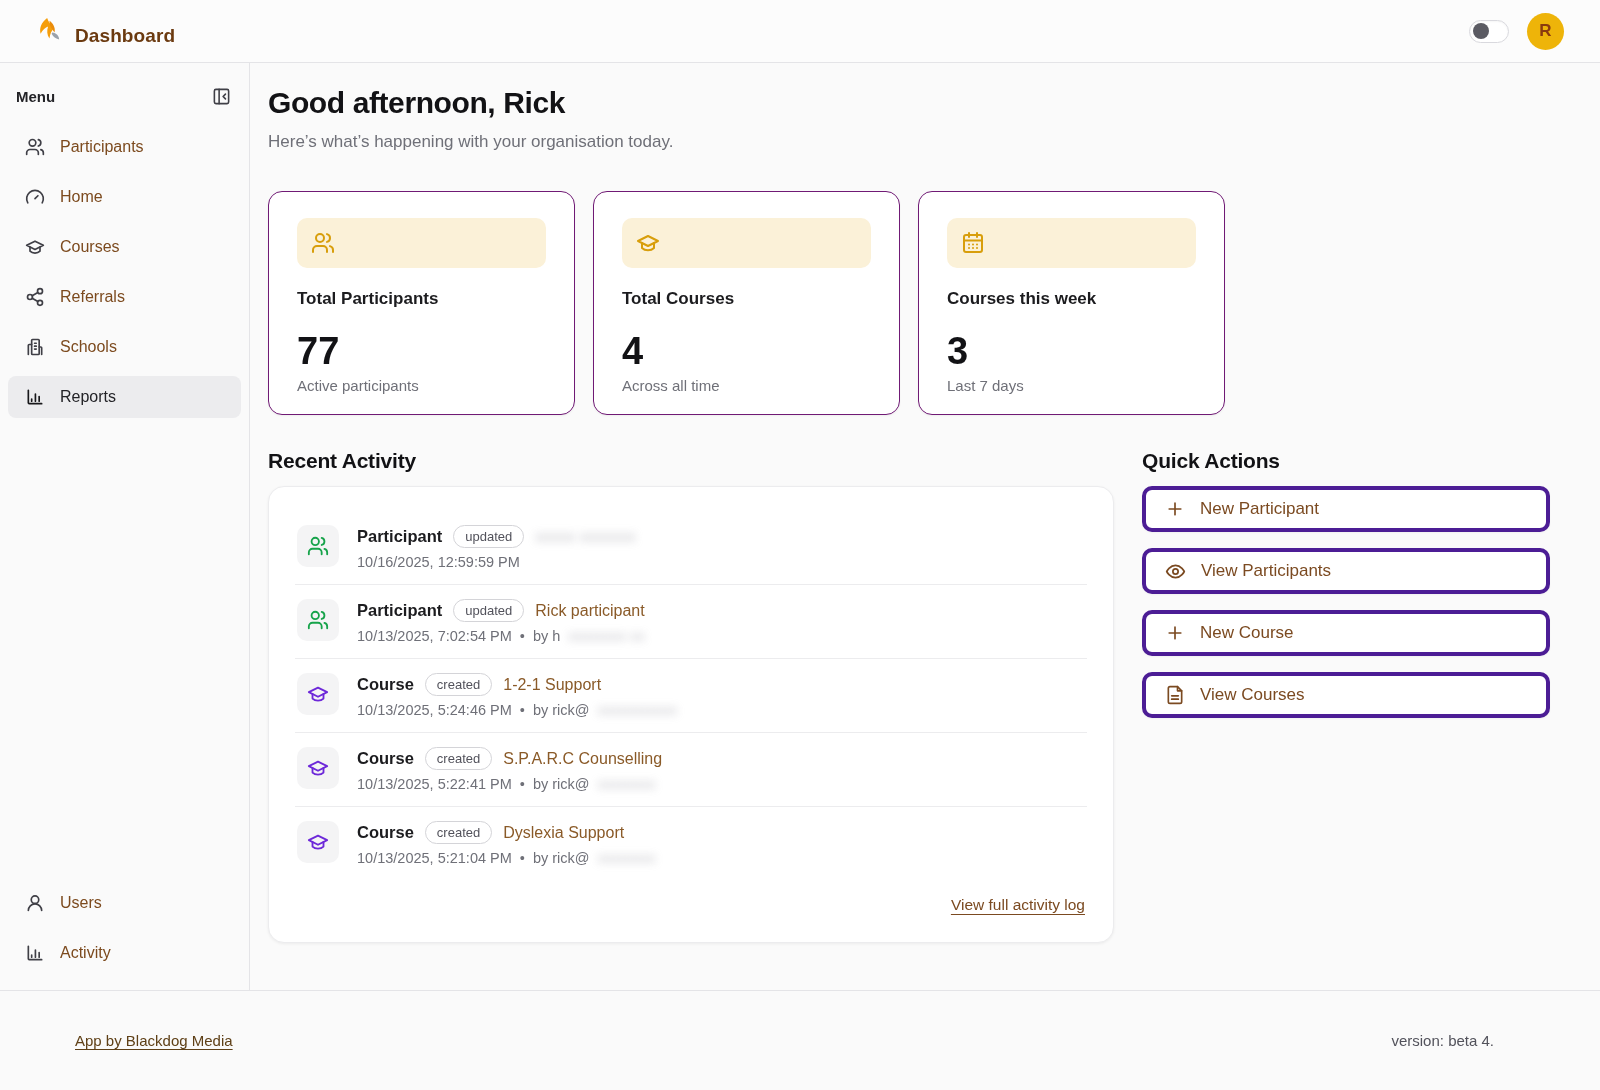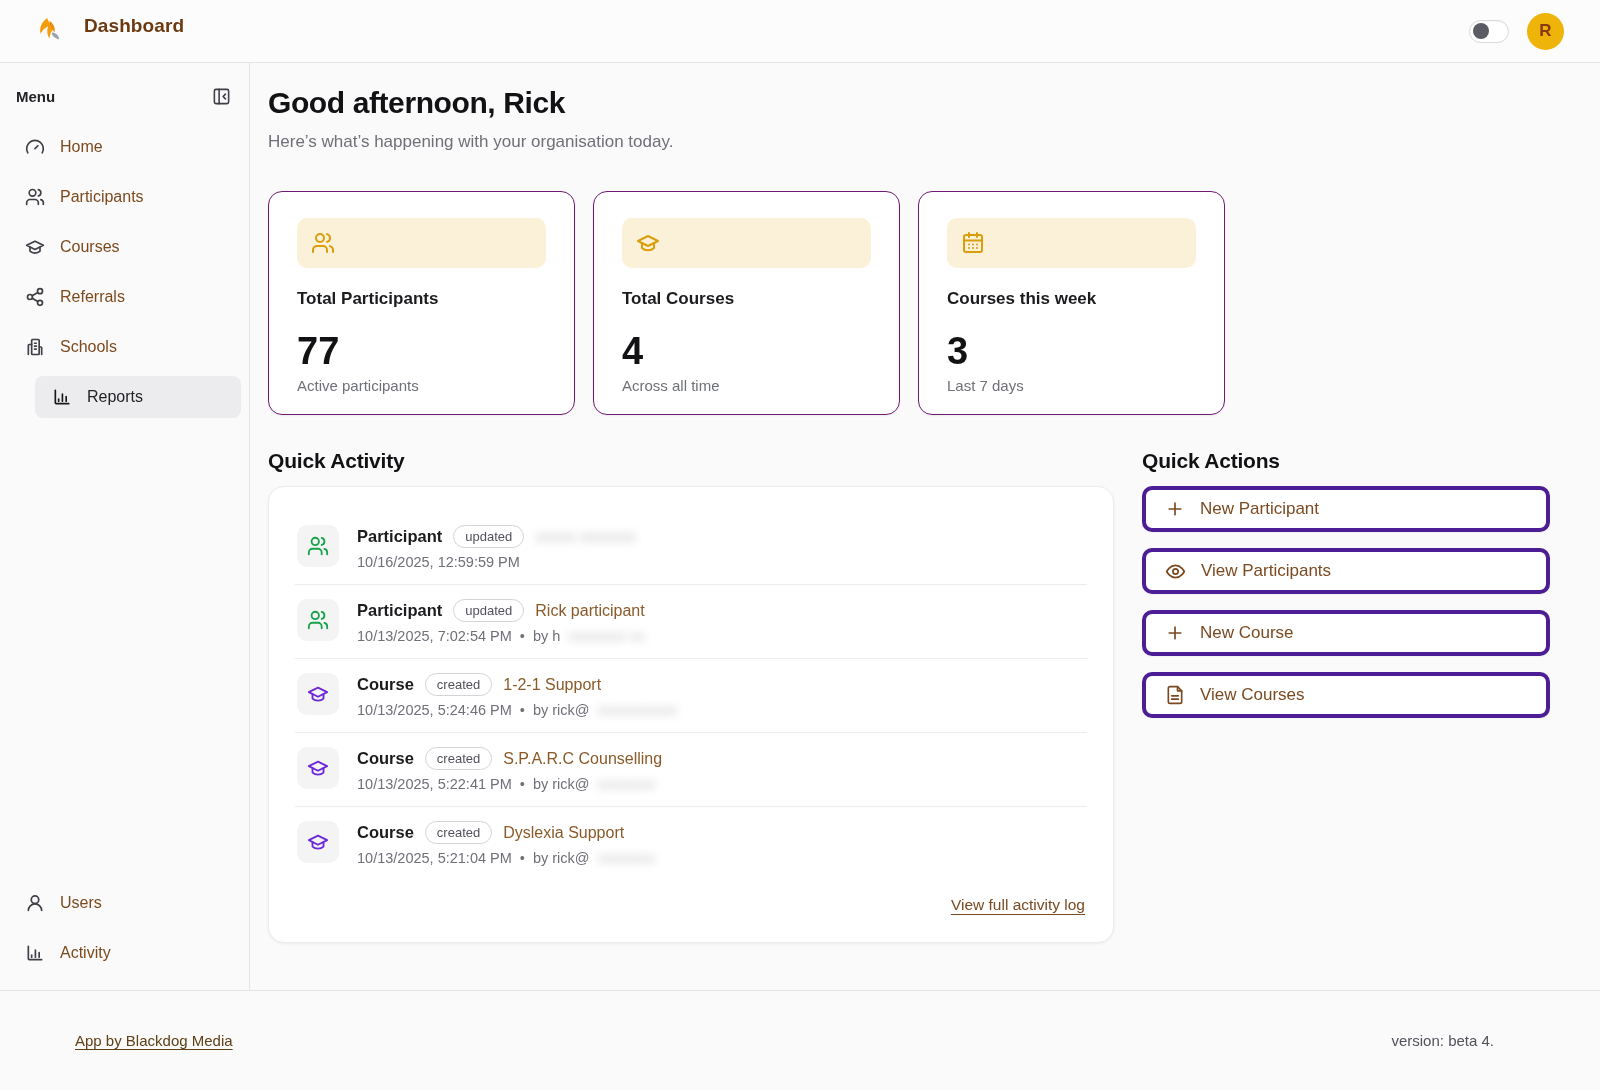--- a/index.html
+++ b/index.html
@@ -15,21 +15,21 @@
   svg { display:block; }
 
   
   .app-header {
     height: 63px; flex: 0 0 63px;
     background: #fcfcfc;
     border-bottom: 1px solid #e4e4e7;
     display: flex; align-items: center; justify-content: space-between;
     padding: 0 36px 0 34px;
   }
-  .brand { display:flex; align-items:flex-start; gap:20px; }
+  .brand { display:flex; align-items:flex-end; gap:11px; }
   .brand-title { font-size: 19px; font-weight: 700; color: #6b3a10; letter-spacing:.1px; }
   .header-right { display:flex; align-items:center; gap:18px; }
   .toggle {
     width: 40px; height: 23px; border-radius: 999px;
     background: #ffffff; border: 1px solid #d9d9de;
     position: relative; cursor: pointer;
     box-shadow: inset 0 1px 2px rgba(0,0,0,.04);
   }
   .toggle .knob {
     position:absolute; left:3px; top:2.5px; width:16px; height:16px;
@@ -60,21 +60,21 @@
   .menu-label { font-size:15px; font-weight:600; color:#232327; }
   .collapse-btn { background:none; border:none; cursor:pointer; color:#3f3f46; padding:2px; }
   .nav { flex:1; padding: 4px 8px; display:flex; flex-direction:column; gap:8px; }
   .nav-bottom { padding: 4px 8px 16px; display:flex; flex-direction:column; gap:8px; }
   .nav-item {
     display:flex; align-items:center; gap:15px;
     height:42px; padding:0 17px; border-radius:8px;
     font-size:16px; color:#7c4a1e; cursor:pointer;
   }
   .nav-item .nav-icon { color:#3f3f46; }
-  .nav-item.active { background:#ececee; color:#232327;margin-left:27px; }
+  .nav-item.active { background:#ececee; color:#232327; }
   .nav-item.active .nav-icon { color:#18181b; }
 
   
   .main { flex:1; padding: 22px 50px 0 18px; min-width:0; }
   .greeting { font-size:30px; font-weight:700; color:#121215; letter-spacing:-.4px; line-height:36px; }
   .subtitle { font-size:17px; color:#6f7078; margin-top:8px; line-height:26px; }
 
   .stats-grid { display:grid; grid-template-columns: repeat(4, 1fr); gap:18px; margin-top:36px; }
   .stat-card {
     background:#ffffff; border:1px solid #701a75; border-radius:14px;
@@ -178,36 +178,36 @@
               <path d="m17 15-3-3 3-3"></path>
             </svg>
         </span>
       </button>
     </div>
 
     <nav class="nav">
       <div class="nav-item">
         <span class="nav-icon">
           <svg width="20" height="20" viewBox="0 0 24 24" fill="none" stroke="currentColor" stroke-width="2" stroke-linecap="round" stroke-linejoin="round">
-              <path d="m12 14 3.5-3.5"></path>
-              <path d="M3.34 19a10 10 0 1 1 17.32 0"></path>
-            </svg>
-        </span>
-        <span>Home</span>
-      </div>
-      <div class="nav-item">
-        <span class="nav-icon">
-          <svg width="20" height="20" viewBox="0 0 24 24" fill="none" stroke="currentColor" stroke-width="2" stroke-linecap="round" stroke-linejoin="round">
               <path d="M16 21v-2a4 4 0 0 0-4-4H6a4 4 0 0 0-4 4v2"></path>
               <circle cx="9" cy="7" r="4"></circle>
               <path d="M22 21v-2a4 4 0 0 0-3-3.87"></path>
               <path d="M16 3.13a4 4 0 0 1 0 7.75"></path>
             </svg>
         </span>
         <span>Participants</span>
+      </div>
+      <div class="nav-item">
+        <span class="nav-icon">
+          <svg width="20" height="20" viewBox="0 0 24 24" fill="none" stroke="currentColor" stroke-width="2" stroke-linecap="round" stroke-linejoin="round">
+              <path d="m12 14 3.5-3.5"></path>
+              <path d="M3.34 19a10 10 0 1 1 17.32 0"></path>
+            </svg>
+        </span>
+        <span>Home</span>
       </div>
       <div class="nav-item">
         <span class="nav-icon">
           <svg width="20" height="20" viewBox="0 0 24 24" fill="none" stroke="currentColor" stroke-width="2" stroke-linecap="round" stroke-linejoin="round">
               <path d="M22 10 12 5 2 10l10 5 10-5z"></path>
               <path d="M6 12v5c3 3 9 3 12 0v-5"></path>
             </svg>
         </span>
         <span>Courses</span>
       </div>
@@ -319,21 +319,21 @@
         <div class="stat-title">Courses this week</div>
         <div class="stat-value">3</div>
         <div class="stat-sub">Last 7 days</div>
       </div>
 
     </div>
 
     <div class="sections">
 
       <section class="activity-col">
-        <h2 class="section-heading">Quick Activity</h2>
+        <h2 class="section-heading">Recent Activity</h2>
         <div class="activity-card">
 
           <div class="activity-item">
             <div class="tile green">
               <span>
                 <svg width="22" height="22" viewBox="0 0 24 24" fill="none" stroke="currentColor" stroke-width="2" stroke-linecap="round" stroke-linejoin="round">
                     <path d="M16 21v-2a4 4 0 0 0-4-4H6a4 4 0 0 0-4 4v2"></path>
                     <circle cx="9" cy="7" r="4"></circle>
                     <path d="M22 21v-2a4 4 0 0 0-3-3.87"></path>
                     <path d="M16 3.13a4 4 0 0 1 0 7.75"></path>

